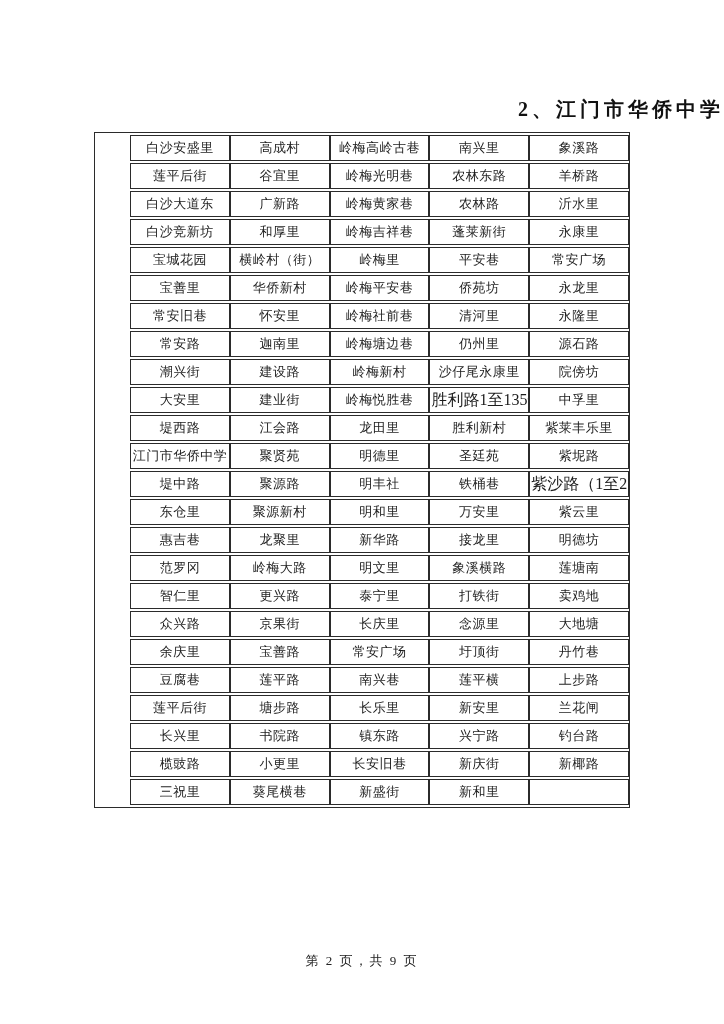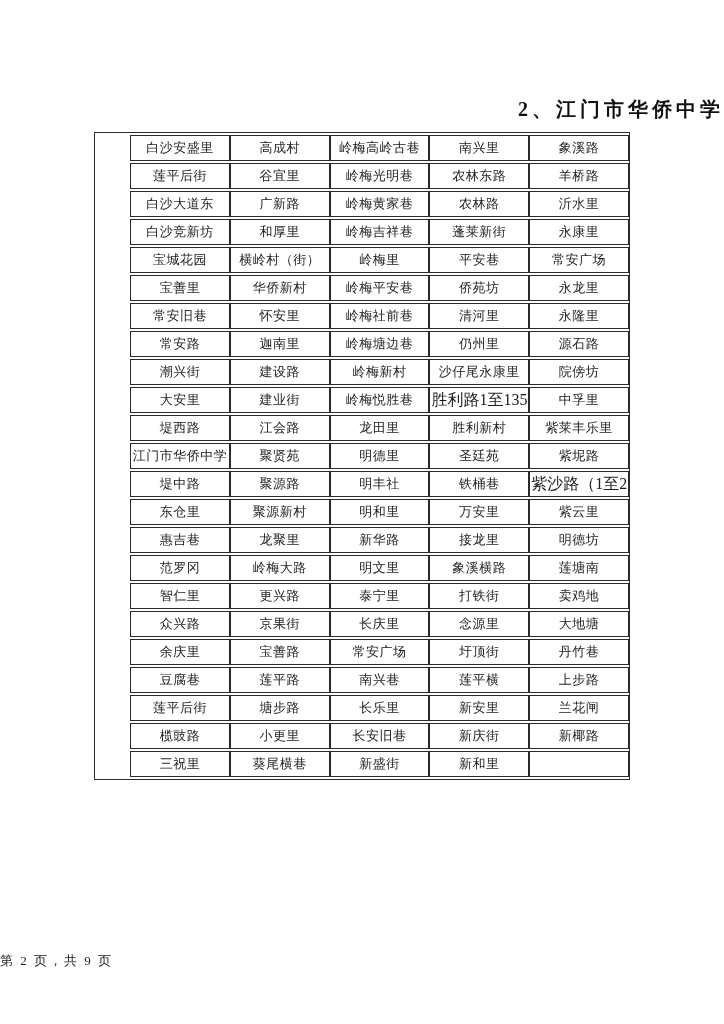--- a/index.html
+++ b/index.html
@@ -53,20 +53,21 @@
   }
   table.streets-table td.tight {
     font-size: 16px;
     letter-spacing: 0;
   }
   .page-footer {
     position: absolute;
     top: 952px;
     left: 0;
     width: 100%;
+    text-align: center;
     font-size: 13px;
     letter-spacing: 2px;
     color: #222222;
     white-space: nowrap;
   }
 </style>
 </head>
 <body>
 
 <div class="page">
@@ -215,20 +216,27 @@
           <td>上步路</td>
         </tr>
         <tr>
           <td>莲平后街</td>
           <td>塘步路</td>
           <td>长乐里</td>
           <td>新安里</td>
           <td>兰花闸</td>
         </tr>
         <tr>
+          <td>长兴里</td>
+          <td>书院路</td>
+          <td>镇东路</td>
+          <td>兴宁路</td>
+          <td>钓台路</td>
+        </tr>
+        <tr>
           <td>榄豉路</td>
           <td>小更里</td>
           <td>长安旧巷</td>
           <td>新庆街</td>
           <td>新椰路</td>
         </tr>
         <tr>
           <td>三祝里</td>
           <td>葵尾横巷</td>
           <td>新盛街</td>

